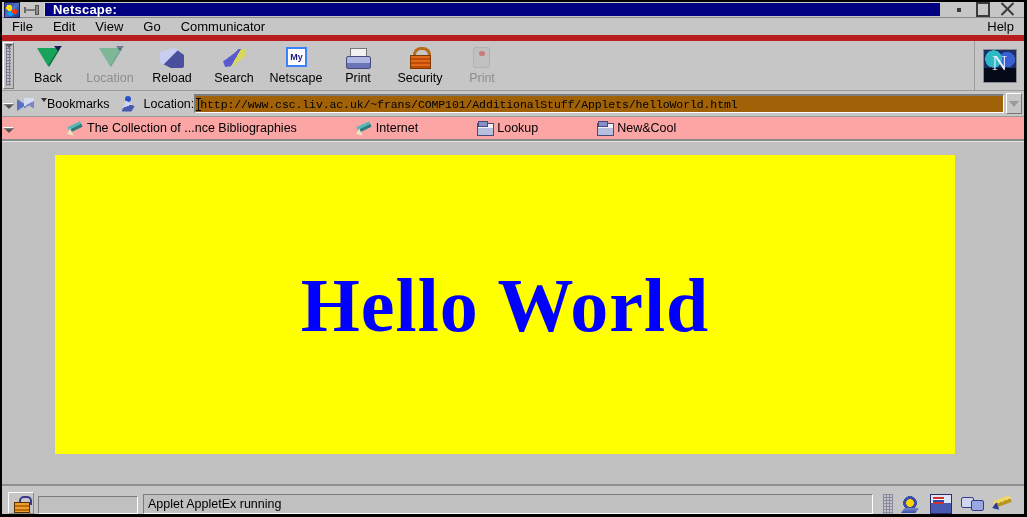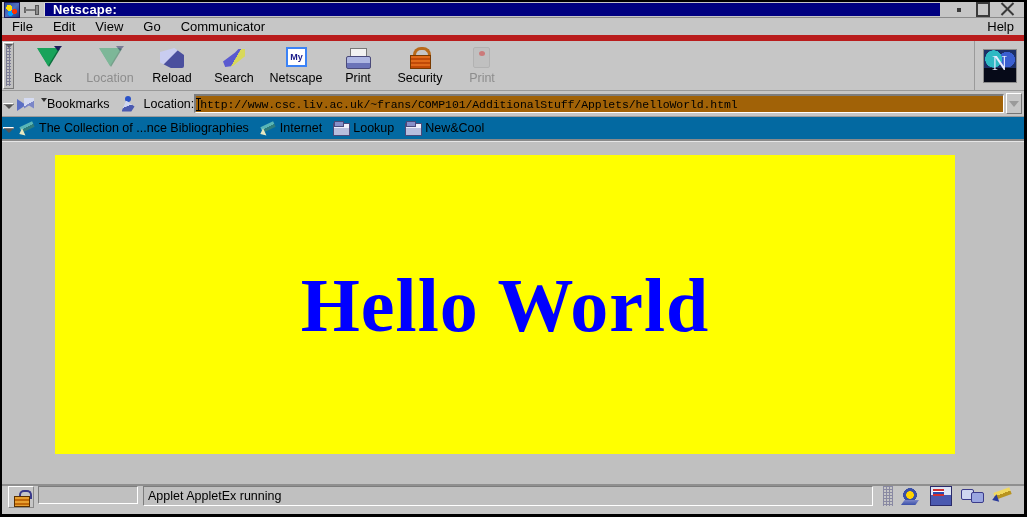--- a/index.html
+++ b/index.html
@@ -405,25 +405,26 @@
   }
   .globe-icon::after {
     content:""; position:absolute; left:8px; top:5px; width:9px; height:11px;
     background:#ffffff; border:1px solid #4a4a4a;
     box-shadow: inset 0 2px 0 -1px #888, inset 0 5px 0 -1px #888;
   }
 
   
   .personalbar {
     height: 24px;
-    background: #0369a1;
+    background: #fca5a5;
     display: flex;
     align-items: center;
     flex: 0 0 auto;
     border-bottom: 2px solid #8a8a8a;
+    gap: 48px;
   }
   .pb-item {
     display: flex; align-items: center; gap: 4px;
     padding: 0 9px 0 2px;
     font-size: 12.5px; color: #000; white-space: nowrap;
   }
   .pencil-icon {
     width: 16px; height: 14px; position: relative;
   }
   .pencil-icon::before {
@@ -477,21 +478,21 @@
     line-height: 1;
     letter-spacing: 1px;
     user-select: none;
   }
 
   
   .statusbar {
     height: 30px;
     background: #c6c6c6;
     display: flex;
-    align-items: flex-start;
+    align-items: flex-end;
     flex: 0 0 auto;
     border-top: 2px solid #8f8f8f;
     padding: 0 2px;
   }
   .sb-lock {
     width: 26px; height: 22px; margin: 0 4px 0 4px;
     border-top: 1px solid #fff; border-left: 1px solid #fff;
     border-right: 1px solid #8a8a8a; border-bottom: 1px solid #8a8a8a;
     position: relative; background: #c6c6c6;
   }

